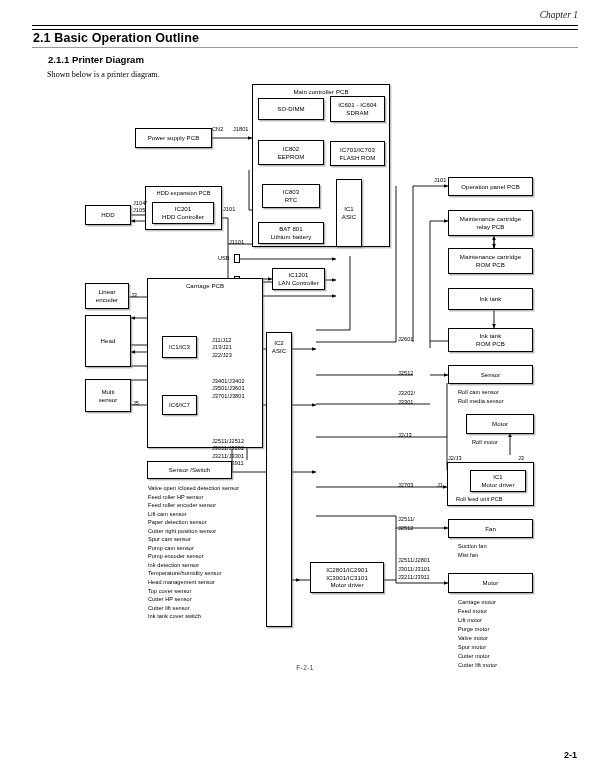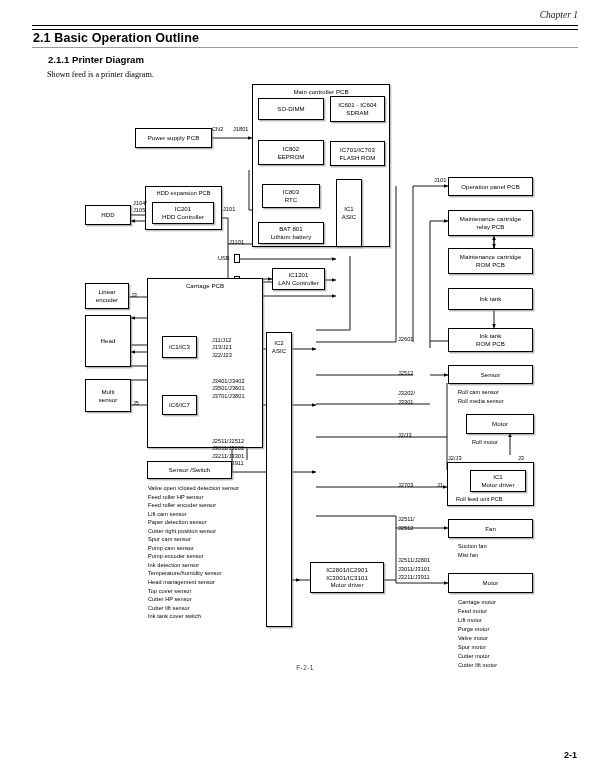--- a/index.html
+++ b/index.html
@@ -34,21 +34,21 @@
 <body>
 
 <div class="page">
 
   <div class="chapter-label">Chapter 1</div>
   <div class="rule-top"></div>
   <div class="rule-top2"></div>
   <div class="h1">2.1 Basic Operation Outline</div>
   <div class="rule-h1"></div>
   <div class="h2">2.1.1 Printer Diagram</div>
-  <div class="body-text">Shown feed is a printer diagram.</div>
+  <div class="body-text">Shown below is a printer diagram.</div>
   <div class="fig-caption">F-2-1</div>
   <div class="page-num">2-1</div>
 
   <div class="dg">
 
     <svg class="wires" viewBox="0 0 610 780">
       <defs>
         <marker id="ah" markerWidth="5" markerHeight="5" refX="4.4" refY="2" orient="auto">
           <path d="M0,0 L4.6,2 L0,4 z" fill="#000"></path>
         </marker>

